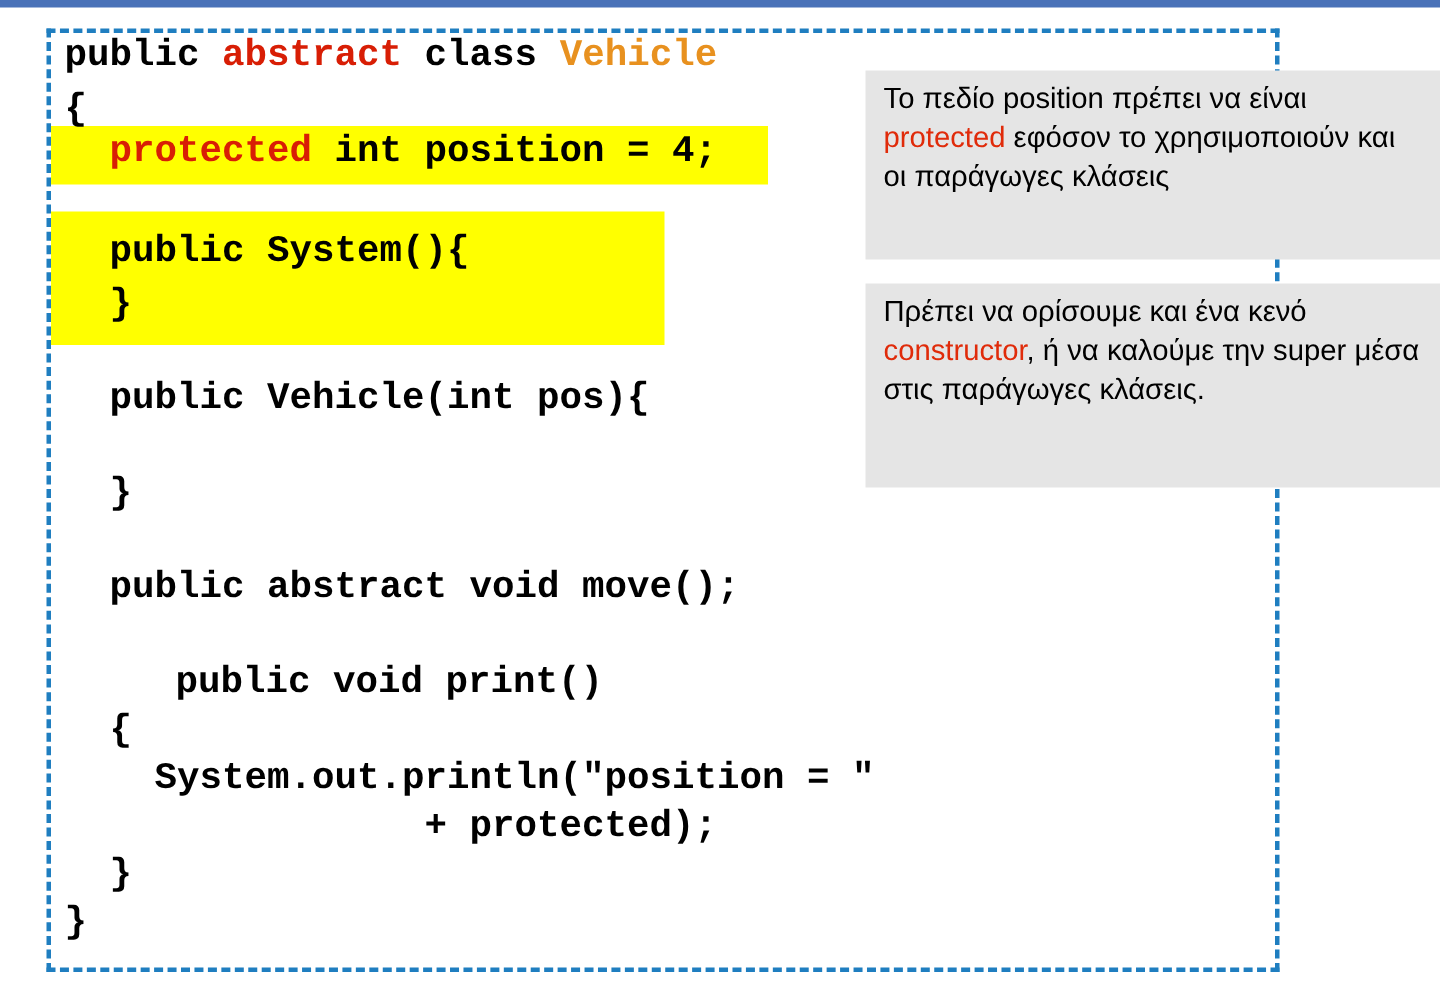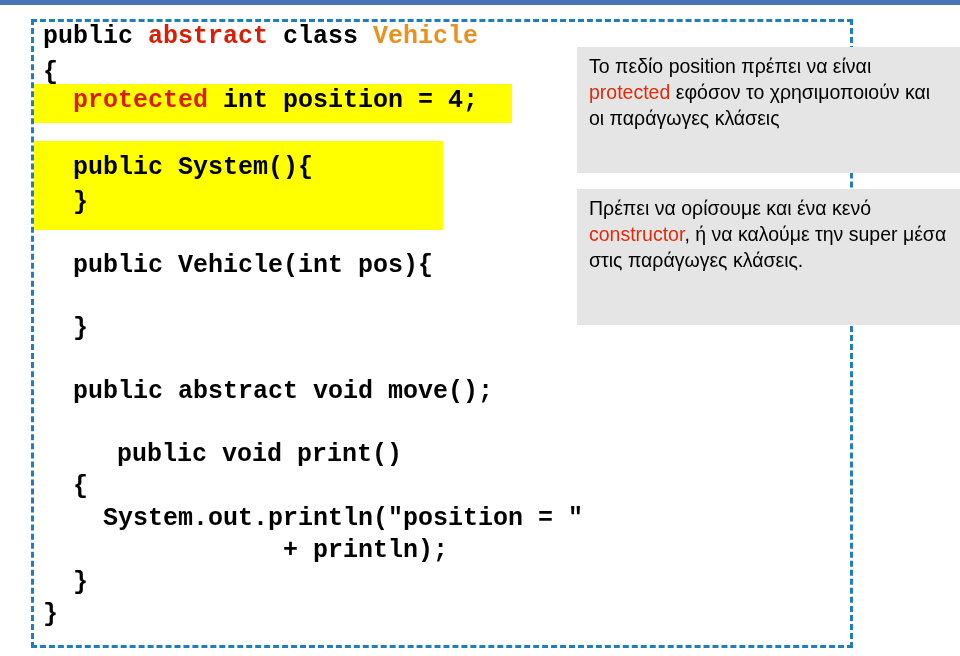--- a/index.html
+++ b/index.html
@@ -103,21 +103,21 @@
   <div class="code-line" style="left:73px; top:190px;">}</div>
 
   <div class="code-line" style="left:73px; top:253px;text-align:right;">public Vehicle(int pos){</div>
   <div class="code-line" style="left:73px; top:316px;">}</div>
 
   <div class="code-line" style="left:73px; top:379px;">public abstract void move();</div>
 
   <div class="code-line" style="left:73px; top:442px;margin-left:44px;">public void print()</div>
   <div class="code-line" style="left:73px; top:474px;">{</div>
   <div class="code-line" style="left:103px; top:506px;">System.out.println("position = "</div>
-  <div class="code-line" style="left:283px; top:538px;">+ println);</div>
+  <div class="code-line" style="left:283px; top:538px;">+ protected);</div>
   <div class="code-line" style="left:73px; top:570px;">}</div>
 
   <div class="code-line" style="left:43px; top:602px;">}</div>
 
 </div>
 
 <div id="note-protected" class="note"><span>Το πεδίο position πρέπει να είναι </span><span class="hl">protected</span><span> εφόσον το χρησιμοποιούν και οι παράγωγες κλάσεις</span></div>
 
 <div id="note-constructor" class="note"><span>Πρέπει να ορίσουμε και ένα κενό </span><span class="hl">constructor</span><span>, ή να καλούμε την super μέσα στις παράγωγες κλάσεις.</span></div>
 

